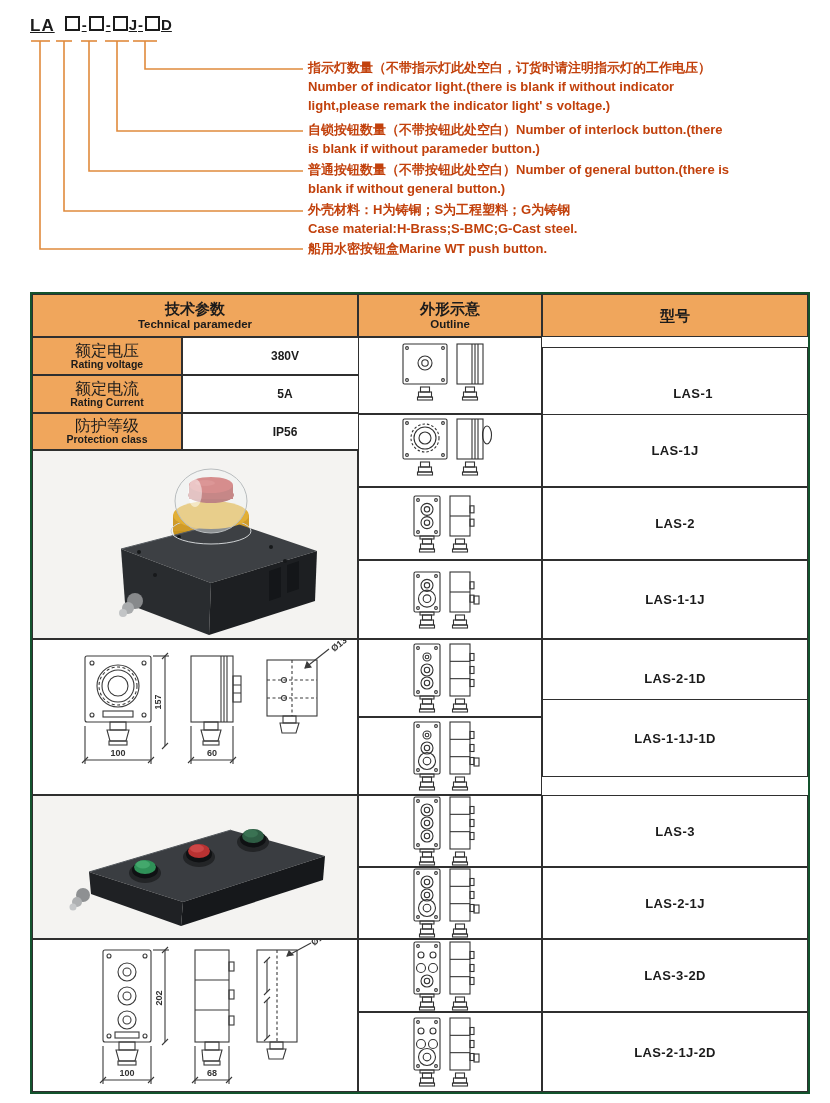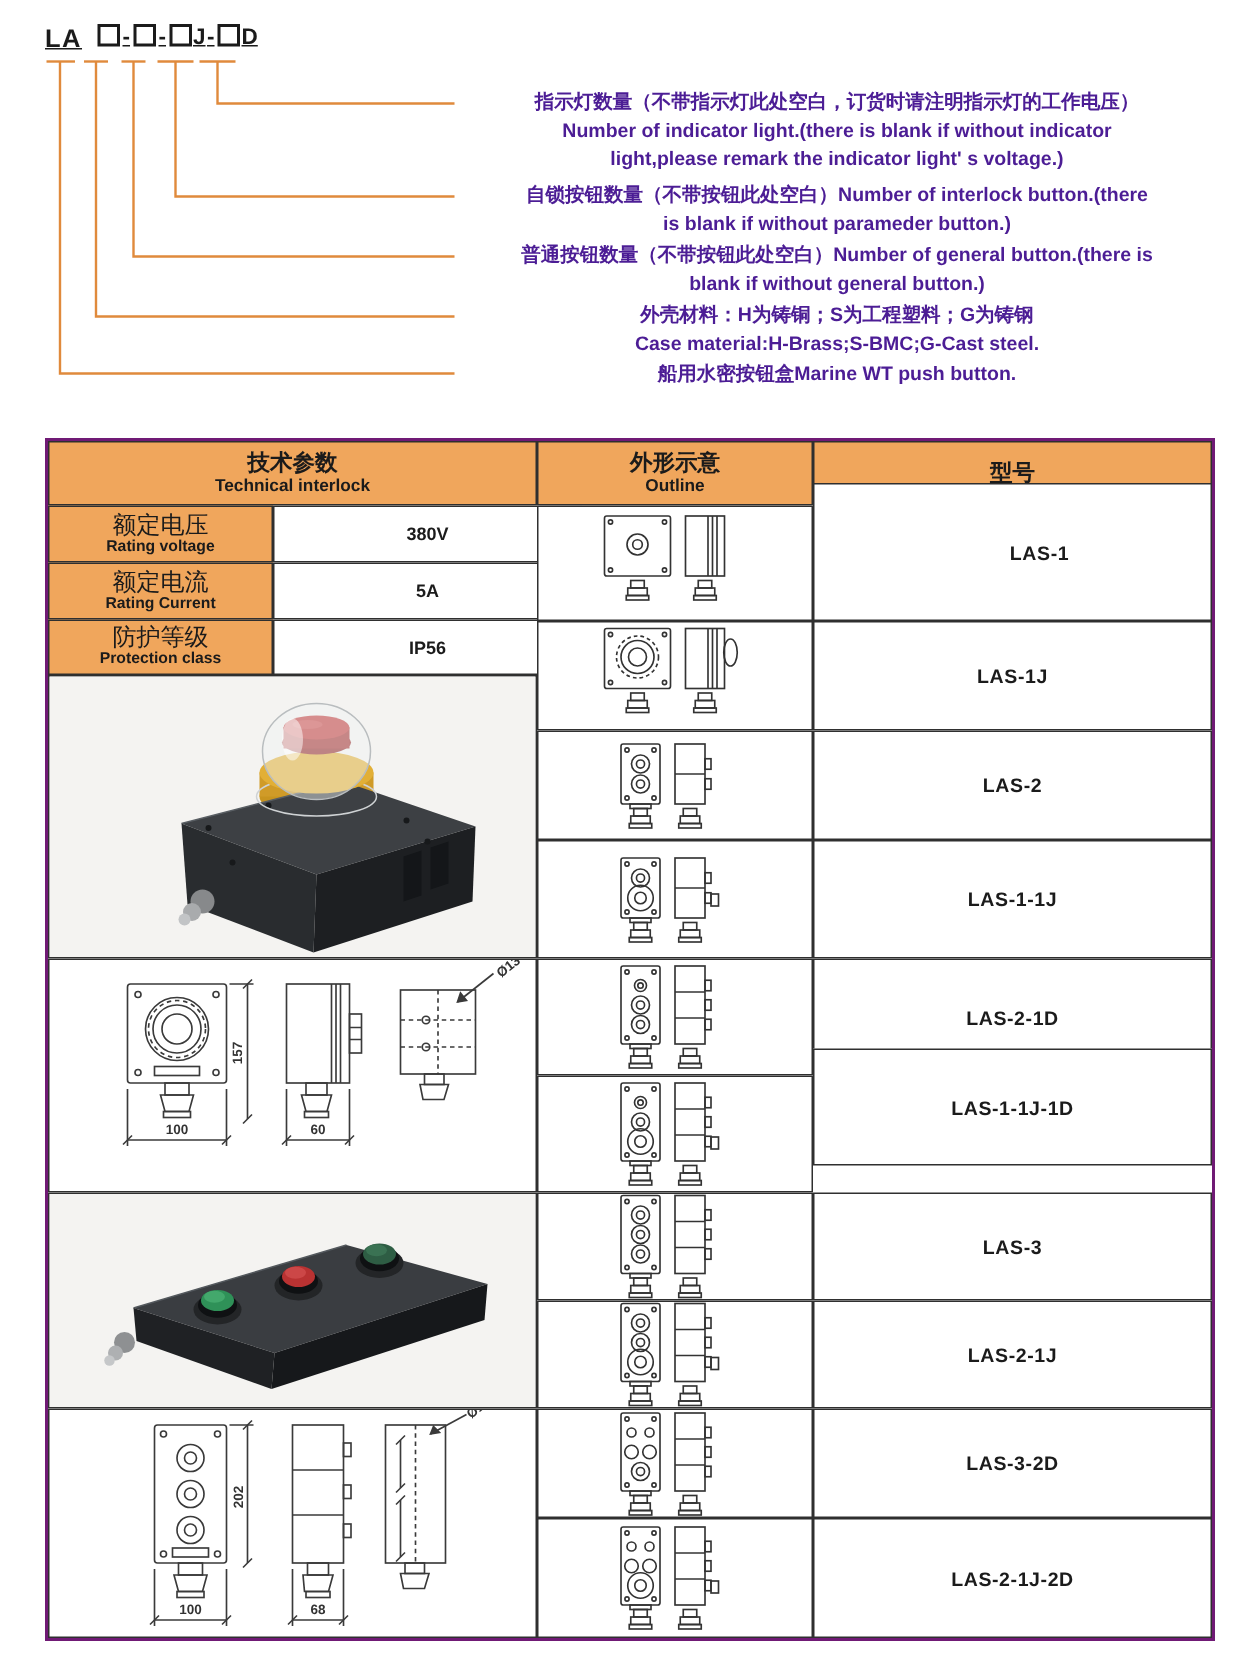--- a/index.html
+++ b/index.html
@@ -15,24 +15,24 @@
   }
   
   .model-row{position:absolute;left:30px;top:16px;display:flex;align-items:flex-start;height:22px;text-decoration:underline;}
   .model-prefix{font-size:17px;font-weight:bold;letter-spacing:1px;margin-right:9px;}
   .model-box{width:11px;height:11px;border:2px solid #1b1b1b;display:inline-block;margin:0 1px;}
   .model-dash{font-size:15px;font-weight:bold;margin:0 1px;}
   .model-suffix{font-size:15px;font-weight:bold;}
   .bracket{position:absolute;left:0;top:0;pointer-events:none;}
   
   .callouts{position:absolute;left:308px;top:0;width:500px;}
-  .callout{position:absolute;left:0;width:500px;font-size:13px;line-height:19px;font-weight:600;color:#4c1d95;text-align:center;}
+  .callout{position:absolute;left:0;width:500px;font-size:13px;line-height:19px;font-weight:600;color:#c2410c;}
   .callout div{white-space:nowrap;}
   
-  .tbl{position:absolute;left:30px;top:292px;width:776px;height:798px;border:2px solid #701a75;box-sizing:content-box;}
+  .tbl{position:absolute;left:30px;top:292px;width:776px;height:798px;border:2px solid #14532d;box-sizing:content-box;}
   .cell{position:absolute;box-sizing:border-box;border:1px solid var(--border);background:#fff;}
   .orange{background:var(--accent);}
   .hdr{display:flex;flex-direction:column;justify-content:center;text-align:center;}
   .hdr .zh{font-weight:bold;font-size:15px;line-height:17px;}
   .hdr .en{font-weight:bold;font-size:11.5px;line-height:14px;}
   .plabel{display:flex;flex-direction:column;justify-content:center;text-align:center;}
   .plabel .zh{font-weight:normal;font-size:16px;line-height:15px;}
   .plabel .en{font-weight:bold;font-size:10.5px;line-height:12px;}
   .pvalue{display:flex;align-items:center;justify-content:center;font-weight:bold;font-size:12px;}
   .typecell{display:flex;align-items:center;justify-content:center;font-weight:600;font-size:13px;letter-spacing:.4px;}
@@ -96,21 +96,21 @@
       </div>
       <div class="callout" style="top: 239px;">
         <div>船用水密按钮盒Marine WT push button.</div>
       </div>
     </div>
 
   <div class="tbl">
 
     <div class="cell orange hdr" style="left:0;top:0;width:326px;height:43px">
       <div class="zh">技术参数</div>
-      <div class="en">Technical interlock</div>
+      <div class="en">Technical parameder</div>
     </div>
     <div class="cell orange hdr" style="left:326px;top:0;width:184px;height:43px">
       <div class="zh">外形示意</div>
       <div class="en">Outline</div>
     </div>
     <div class="cell orange hdr" style="left:510px;top:0;width:266px;height:43px">
       <div class="zh">型号</div>
     </div>
 
     <div id="param-rows">
@@ -325,21 +325,21 @@
               <rect x="92" y="4" width="26" height="40"></rect>
               <path d="M113,4 V44"></path>
               <path d="M110,4 V44"></path>
               <path d="M107,4 V44"></path>
               <rect x="100.5" y="47" width="9" height="5"></rect>
               <rect x="98.5" y="52" width="13" height="5"></rect>
               <rect x="97.5" y="57" width="15" height="3"></rect>
             </g>
           </svg>
         </div>
-        <div class="cell typecell" style="left: 510px; top: 28px; width: 266px; height: 92px; padding-left: 36px;">LAS-1</div>
+        <div class="cell typecell" style="left: 510px; top: 53px; width: 266px; height: 92px; padding-left: 36px;">LAS-1</div>
         <div class="cell outcell" style="left: 326px; top: 120px; width: 184px; height: 73px;">
           <svg viewBox="0 0 170 72" width="170" height="72">
             <g stroke="#333" fill="none" stroke-width="1.1">
               <rect x="38" y="4" width="44" height="40" rx="1.5"></rect>
               <circle cx="42" cy="8" r="1.4"></circle>
               <circle cx="78" cy="8" r="1.4"></circle>
               <circle cx="42" cy="40" r="1.4"></circle>
               <circle cx="78" cy="40" r="1.4"></circle>
               <circle cx="60" cy="23" r="14" stroke-dasharray="2.5 2"></circle>
               <circle cx="60" cy="23" r="11"></circle>

